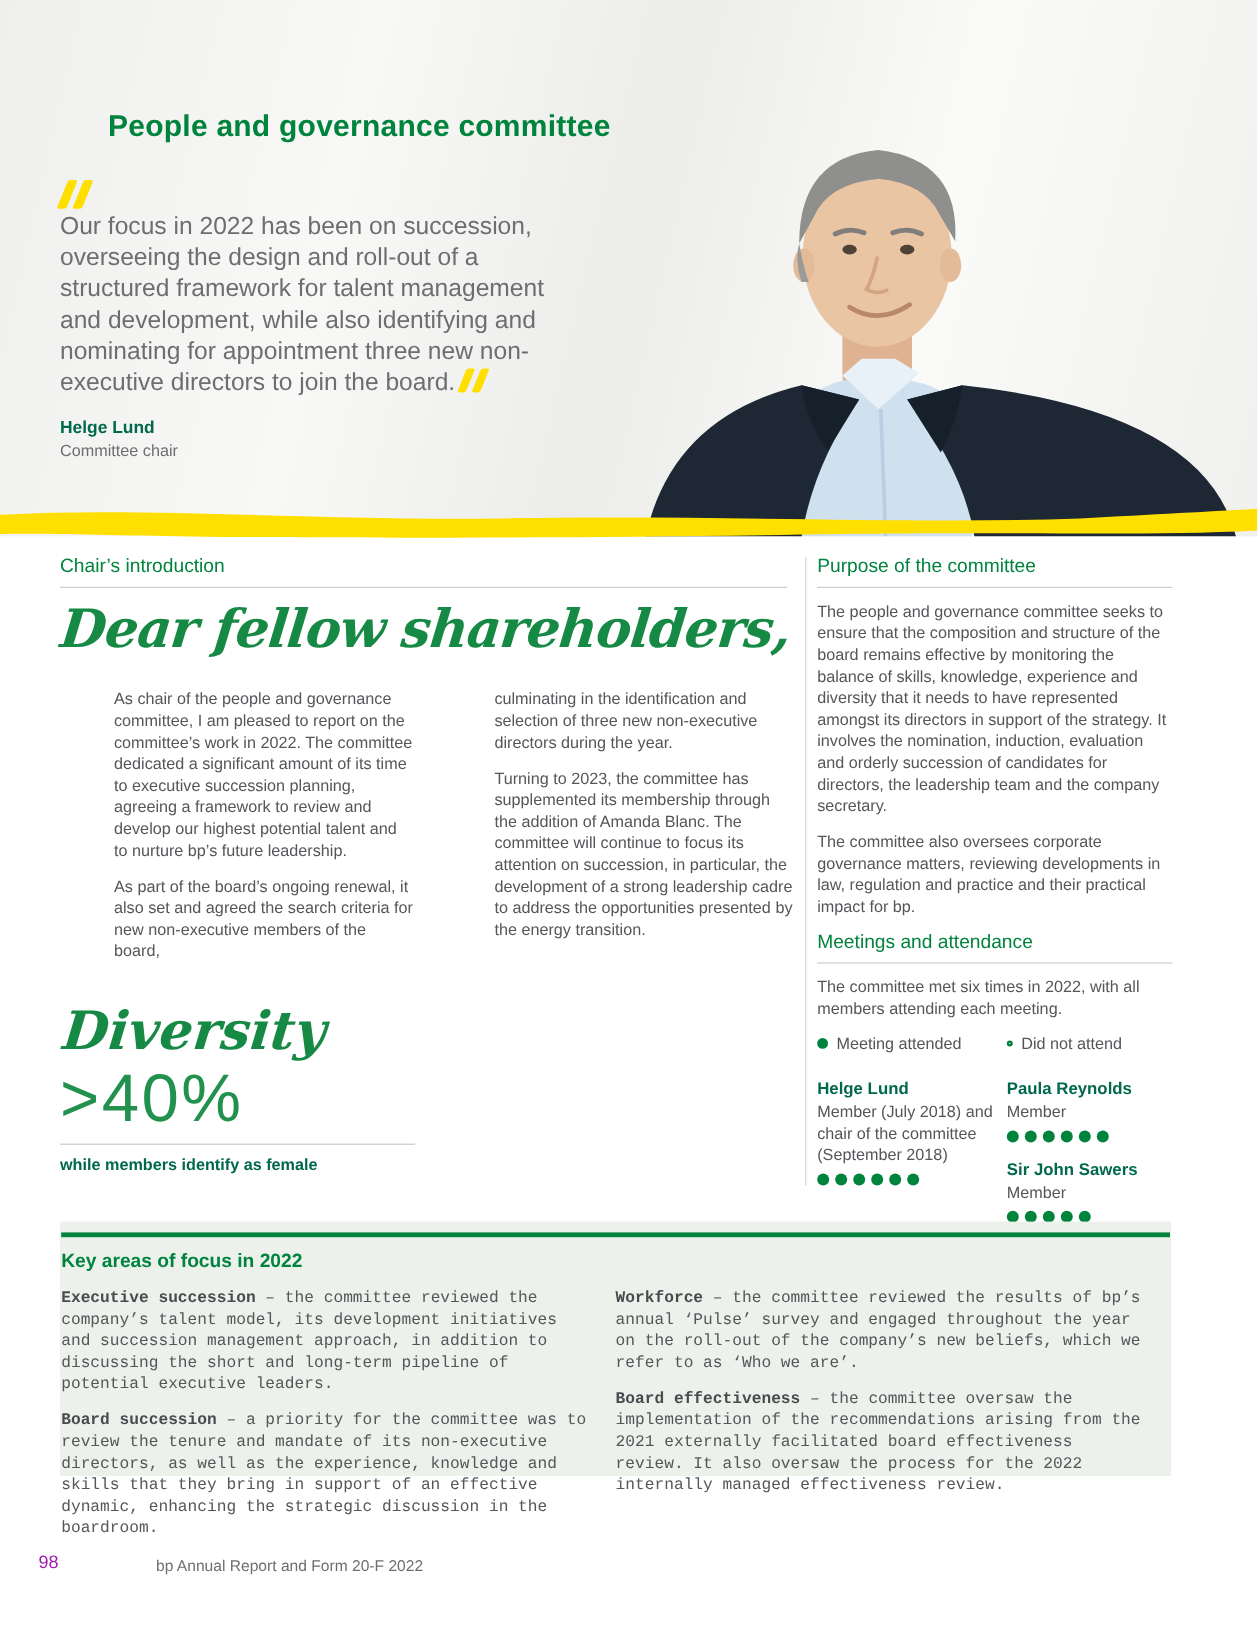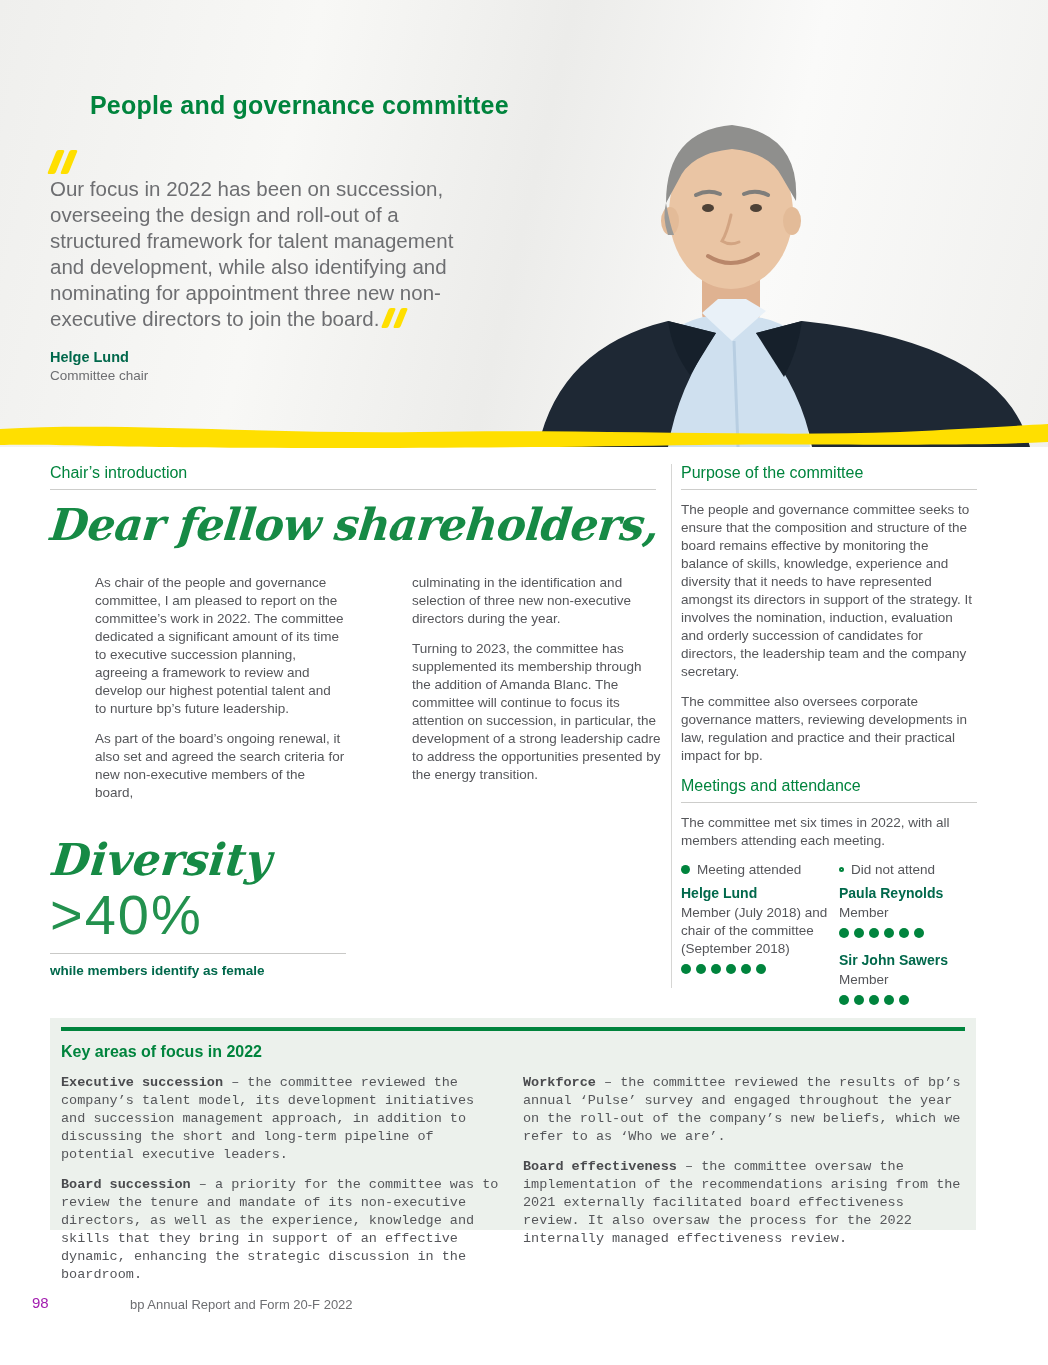--- a/index.html
+++ b/index.html
@@ -53,37 +53,37 @@
   .diversity { position:absolute; left:50px; top:834px; width:296px; }
   .script-diversity { font-size:44px; }
   .stat { font-size:56px; font-weight:400; color:#23914e; margin-top:2px; letter-spacing:2px; line-height:1.0; }
   .stat-rule { border-bottom:1px solid #c9c9c7; margin-top:10px; width:296px; }
   .stat-caption { margin-top:9px; font-size:13.5px; font-weight:bold; color:#00684b; }
   
   .vdivider { position:absolute; left:671px; top:464px; height:524px; border-left:1px solid #d6d6d4; }
   .right-col { position:absolute; left:681px; top:464px; width:296px; }
   .right-col .section-heading { margin-bottom:11px; }
   .right-col .section-heading.second { margin-top:9px; }
-  .legend { display:flex; margin:2px 0 8px; font-size:13.5px; color:#55565a; }
+  .legend { display:flex; margin:2px 0 22px; font-size:13.5px; color:#55565a; }
   .legend-item { display:flex; align-items:center; }
   .legend-item:first-child { width:158px; }
   .dot-filled { width:9px; height:9px; border-radius:50%; background:#00843d; display:inline-block; margin-right:7px; flex:none; }
   .dot-open { width:5px; height:5px; border:2px solid #00843d; border-radius:50%; background:#fff; display:inline-block; margin-right:7px; flex:none; }
   .members { display:flex; }
   .members .mcol-a { width:158px; }
   .members .mcol-b { flex:1; }
   .member { margin-bottom:14px; }
   .member-name { font-size:14px; font-weight:bold; color:#00684b; margin-bottom:3px; }
   .member-role { font-size:13.5px; line-height:18px; color:#55565a; }
   .dots { margin-top:6px; line-height:0; }
   .dots span { width:10px; height:10px; border-radius:50%; background:#00843d; display:inline-block; margin-right:5px; }
   
   .key-areas {
     position:absolute; left:50px; top:1018px; width:926px; height:212px;
-    background:#ecf1ec; padding:9px 11px 0;
+    background:#ecf1ec; padding:9px 1px 0;
   }
   .ka-rule { border-top:4px solid #00843d; margin-bottom:12px; }
   .ka-heading { font-size:16px; font-weight:bold; color:#00843d; margin-bottom:13px; }
   .ka-cols { display:flex; gap:22px;font-family:Liberation Mono, monospace; }
   .ka-cols .col { width:440px; }
   .ka-p { font-size:13.5px; line-height:18px; color:#55565a; margin-bottom:12px; }
   .ka-p strong { color:#4a4b4e; }
   
   .footer-num { position:absolute; left:32px; top:1294px; font-size:15px; color:#a21caf; }
   .footer-title { position:absolute; left:130px; top:1297px; font-size:13px; color:#6d6e71; }

